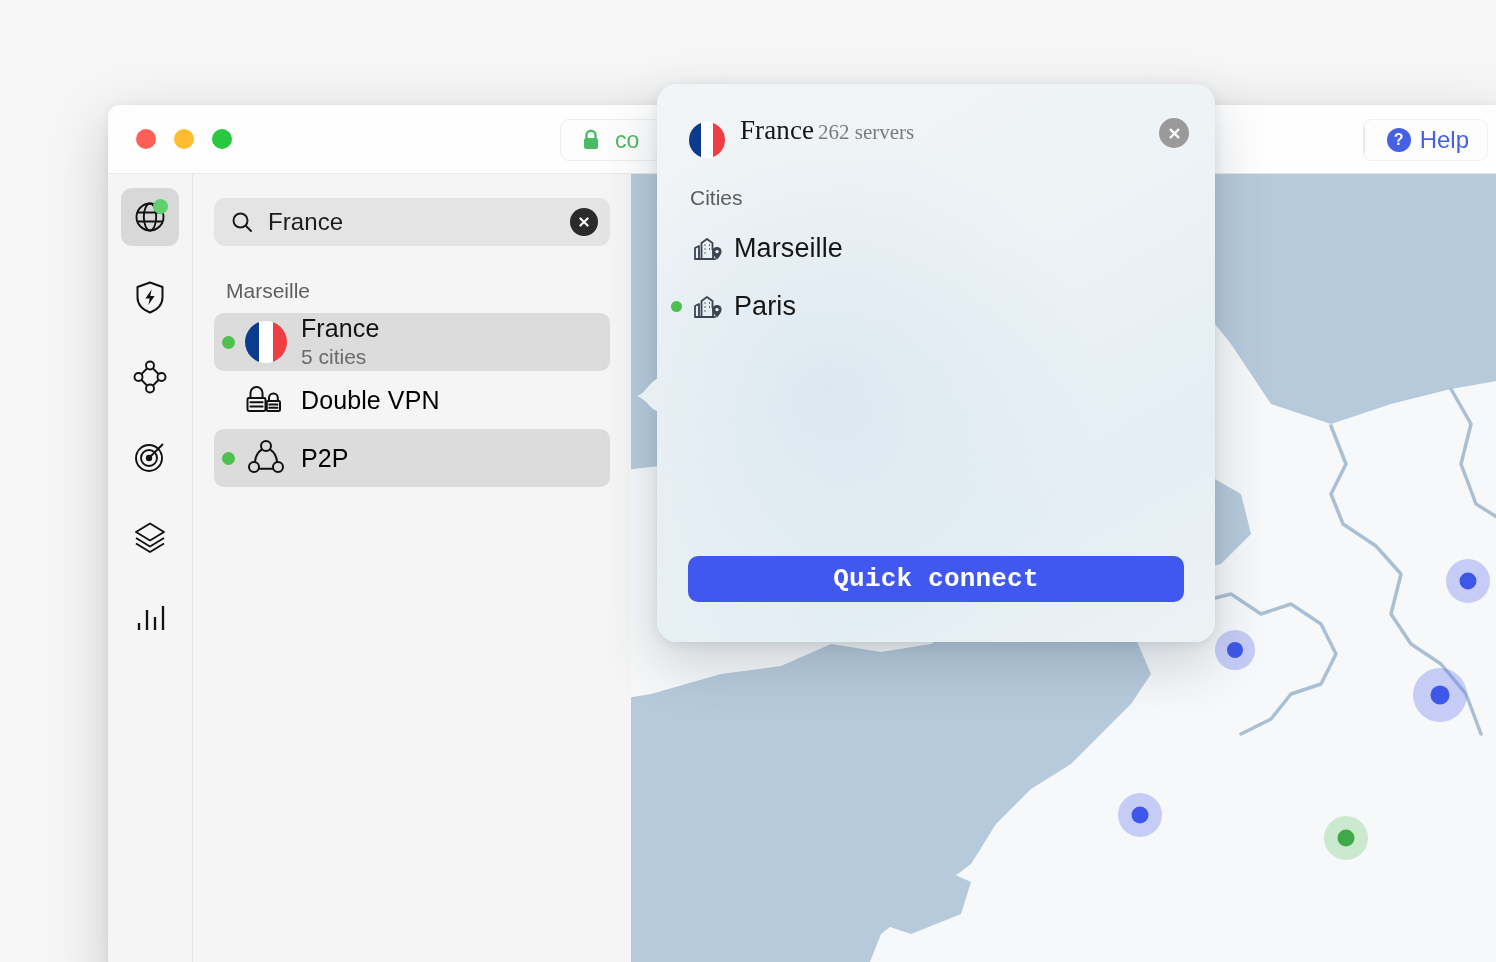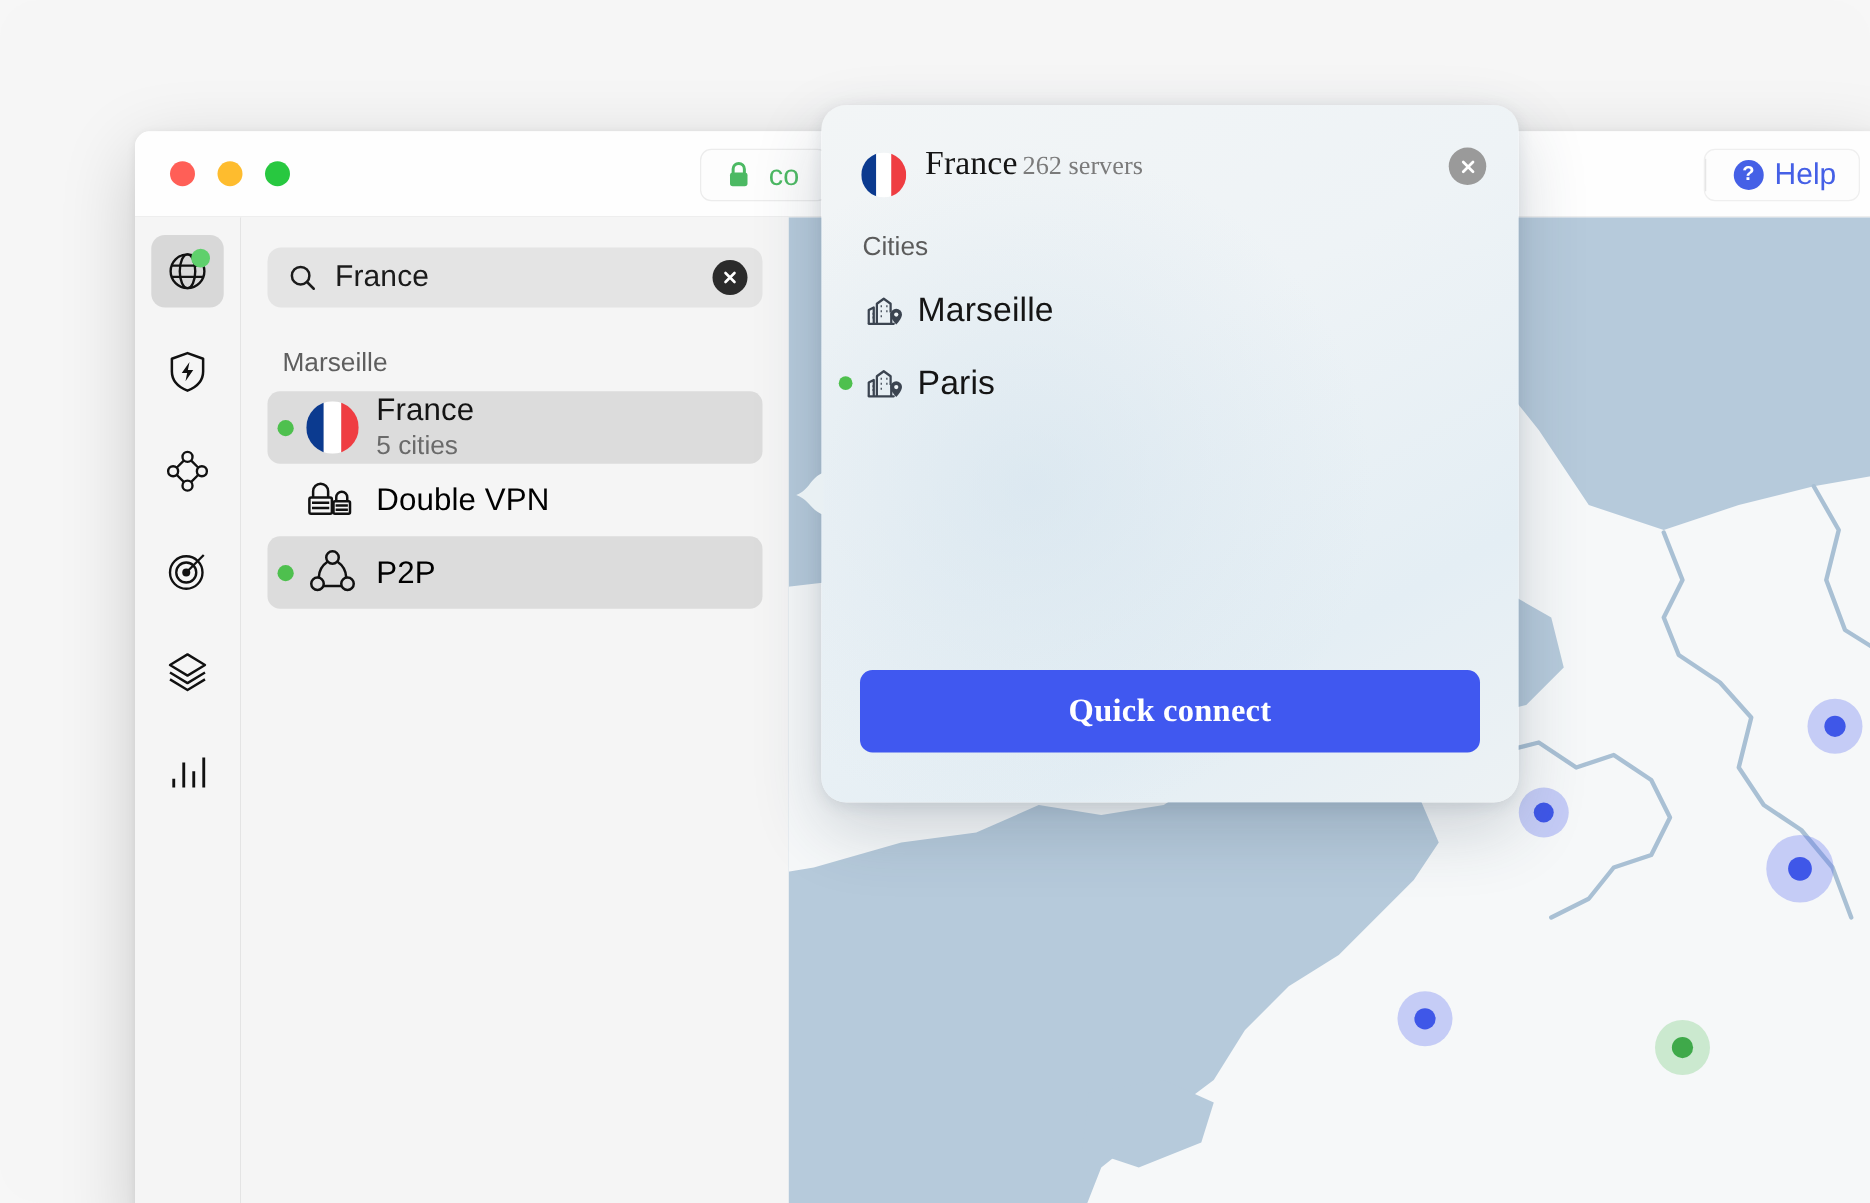--- a/index.html
+++ b/index.html
@@ -248,26 +248,26 @@
     width: 11px; height: 11px; border-radius: 50%;
     background: #4ec04e; margin-right: 9px; flex: 0 0 auto;
   }
   .city-dot.hidden { background: transparent; }
   .city-icon { width: 34px; display: flex; align-items: center; justify-content: center; flex: 0 0 auto; }
   .city-name { font-size: 27px; color: #151515; margin-left: 9px; letter-spacing: .1px; }
 
   #quick-connect {
     position: absolute;
     left: 31px; bottom: 40px;
-    width: 496px; height: 66px;
+    width: 496px; height: 46px;
     background: #4058f0;
     border-radius: 10px;
     border: none;
     color: #fff; font-size: 26px; font-weight: 700;
-    font-family: Liberation Serif, serif;
+    font-family: Liberation Mono, monospace;
     cursor: pointer; letter-spacing: .2px;
   }
 </style>
 </head>
 <body>
 
 <div id="desktop">
 
   <div id="app-window">
 

